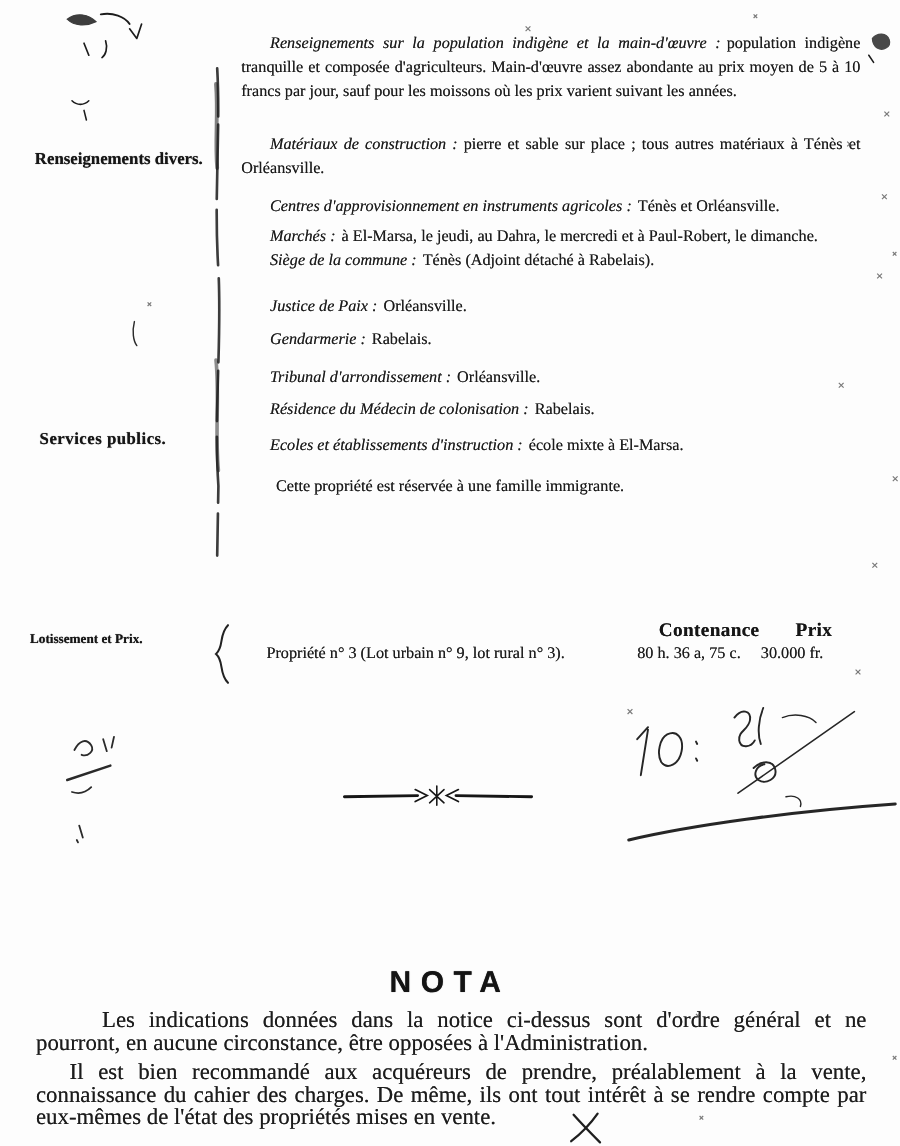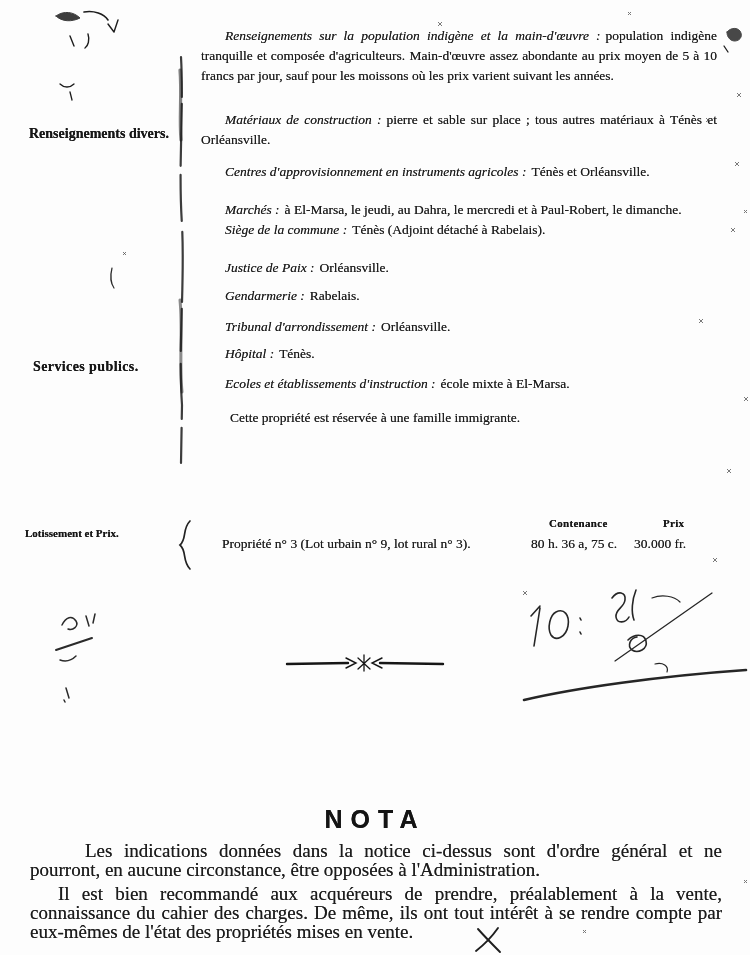--- a/index.html
+++ b/index.html
@@ -33,21 +33,21 @@
   .body-col{
     position:absolute; left:201px; top:26px; width:516px;
     font-size:13.5px; line-height:20px;
     text-align:justify;
   }
   .para{ margin:0; text-indent:24px; }
   .lead{ font-style:italic; margin-right:5px; }
 
   
   .phead{
-    position:absolute; font-weight:bold; font-size:11px;
+    position:absolute; font-weight:bold; font-size:16px;
     letter-spacing:.3px; color:#161616;
     text-shadow:0 0 .5px rgba(10,10,10,.8);
     text-align:right;
   }
   #ph-cont{ left:549px; top:517px; }
   #ph-prix{ left:663px; top:517px; }
   .pval{ position:absolute; font-size:13.5px; white-space:nowrap; }
   #p-desig{ left:222px; top:536px; }
   #p-cont{ left:531px; top:536px; }
   #p-prix{ left:634px; top:536px; }
@@ -78,27 +78,27 @@
 
 <div class="page ink">
 
   <div class="mlabel" id="ml-divers">Renseignements divers.</div>
   <div class="mlabel" id="ml-services">Services publics.</div>
   <div class="mlabel" id="ml-lot">Lotissement et Prix.</div>
 
   <div class="body-col">
     <p class="para" style="margin-bottom:24px"><span class="lead">Renseignements sur la population indigène et la main-d'œuvre :</span><span>population indigène tranquille et composée d'agriculteurs. Main-d'œuvre assez abondante au prix moyen de 5 à 10 francs par jour, sauf pour les moissons où les prix varient suivant les années.</span></p>
     <p class="para" style="margin-bottom:12px"><span class="lead">Matériaux de construction :</span><span>pierre et sable sur place ; tous autres matériaux à Ténès et Orléansville.</span></p>
-    <p class="para" style="margin-bottom:18px"><span class="lead">Centres d'approvisionnement en instruments agricoles :</span><span>Ténès et Orléansville.</span></p>
+    <p class="para" style="margin-bottom:5px"><span class="lead">Centres d'approvisionnement en instruments agricoles :</span><span>Ténès et Orléansville.</span></p>
     <p class="para" style=""><span class="lead">Marchés :</span><span>à El-Marsa, le jeudi, au Dahra, le mercredi et à Paul-Robert, le dimanche.</span></p>
     <p class="para" style="margin-bottom:18px"><span class="lead">Siège de la commune :</span><span>Ténès (Adjoint détaché à Rabelais).</span></p>
     <p class="para" style="margin-bottom:8px"><span class="lead">Justice de Paix :</span><span>Orléansville.</span></p>
     <p class="para" style="margin-bottom:11px"><span class="lead">Gendarmerie :</span><span>Rabelais.</span></p>
     <p class="para" style="margin-bottom:7px"><span class="lead">Tribunal d'arrondissement :</span><span>Orléansville.</span></p>
-    <p class="para" style="margin-bottom:10px"><span class="lead">Hôpital :</span><span>Ténès.</span></p>
+    <p class="para" style="margin-bottom:10px"><span class="lead">Résidence du Médecin de colonisation :</span><span>Rabelais.</span></p>
     <p class="para" style="margin-bottom:14px"><span class="lead">Ecoles et établissements d'instruction :</span><span>école mixte à El-Marsa.</span></p>
     <p class="para"><span class="lead"></span><span>Cette propriété est réservée à une famille immigrante.</span></p>
   </div>
 
   <div class="phead" id="ph-cont">Contenance</div>
   <div class="phead" id="ph-prix">Prix</div>
   <div class="pval" id="p-desig">Propriété n° 3 (Lot urbain n° 9, lot rural n° 3).</div>
   <div class="pval" id="p-cont">80 h. 36 a, 75 c.</div>
   <div class="pval" id="p-prix">30.000 fr.</div>
 

